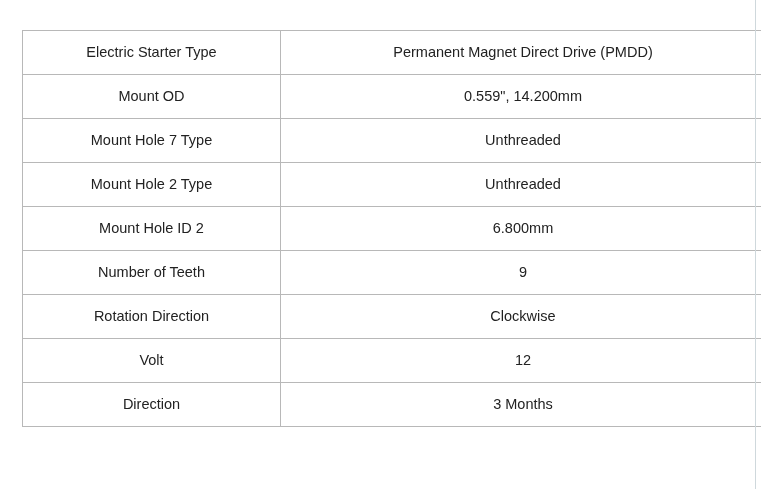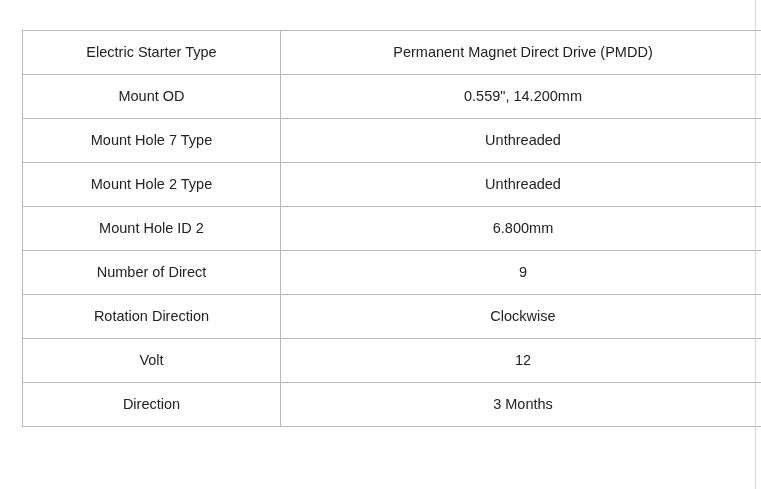--- a/index.html
+++ b/index.html
@@ -87,21 +87,21 @@
           <td class="label-cell">Mount Hole 2 Type</td>
           <td class="value-cell">Unthreaded</td>
         </tr>
 
         <tr>
           <td class="label-cell">Mount Hole ID 2</td>
           <td class="value-cell">6.800mm</td>
         </tr>
 
         <tr>
-          <td class="label-cell">Number of Direct</td>
+          <td class="label-cell">Number of Teeth</td>
           <td class="value-cell">9</td>
         </tr>
 
         <tr>
           <td class="label-cell">Rotation Direction</td>
           <td class="value-cell">Clockwise</td>
         </tr>
 
         <tr>
           <td class="label-cell">Volt</td>

